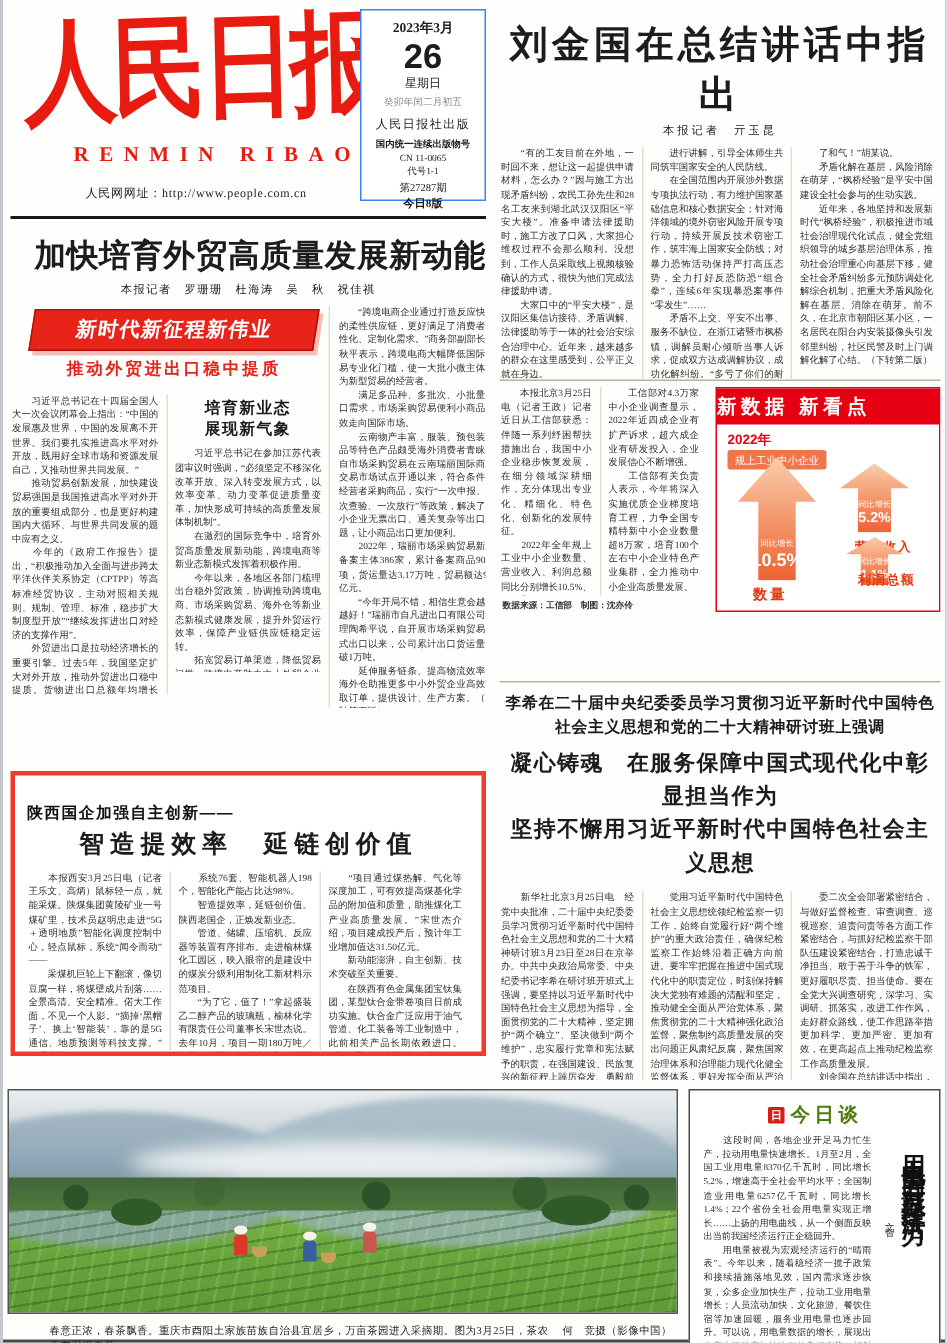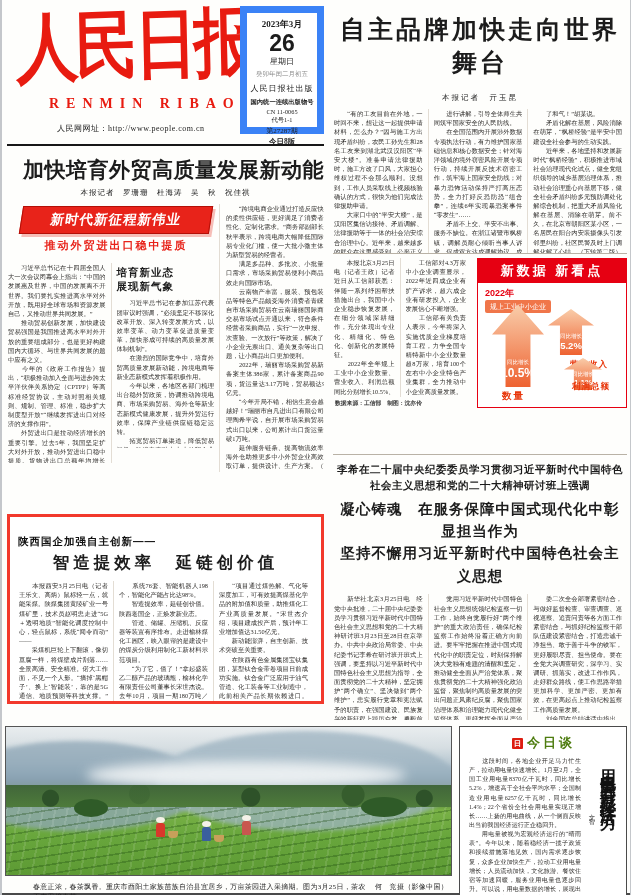--- a/index.html
+++ b/index.html
@@ -8,77 +8,77 @@
   .hei{font-family:"Liberation Sans","DejaVu Sans",sans-serif;}
   .topflex{display:flex;}
   .leftcol{width:321px;flex:none;}
   .rightcol{flex:1;min-width:0;padding-left:7px;}
 
   
   .masthead{position:relative;height:141px;border-bottom:2px solid #171717;margin:0 2px;}
   .mh-title{position:absolute;left:8px;top:-4px;width:230px;font-size:60px;font-weight:bold;color:#e81b10;transform:scale(1.04,1.25) rotate(-1.5deg);transform-origin:left top;letter-spacing:-3px;white-space:nowrap;}
   .mh-latin{position:absolute;left:42px;top:93px;color:#e81b10;font-weight:bold;font-size:14px;letter-spacing:7px;}
   .mh-url{position:absolute;left:50px;top:120px;font-size:8px;letter-spacing:.5px;color:#222;}
-  .datebox{position:absolute;right:0;top:3px;width:84px;height:128px;border:7px solid #3b82f6;text-align:center;padding-top:5px;box-sizing:border-box;background:#fff;}
+  .datebox{position:absolute;right:0;top:3px;width:84px;height:128px;border:1px solid #3b82f6;text-align:center;padding-top:5px;box-sizing:border-box;background:#fff;}
   .db-ym{font-size:9px;font-weight:bold;}
   .db-day{font-size:23px;font-weight:600;line-height:1.05;font-family:"Liberation Sans","DejaVu Sans",sans-serif;}
   .db-week{font-size:8px;margin-top:1px;}
   .db-lunar{font-size:6.5px;color:#8a8a8a;margin-top:3px;}
   .db-pub{font-size:8px;margin-top:4px;letter-spacing:1px;}
   .db-issn-label{font-size:6.3px;font-weight:bold;margin-top:4px;}
   .db-small{font-size:6.3px;margin-top:1px;}
   .db-issue{font-size:7px;margin-top:1px;}
   .db-pages{font-size:7.5px;font-weight:bold;margin-top:1px;}
 
   
   .cols{display:flex;align-items:stretch;}
   .col{flex:1;min-width:0;padding:0 5px;border-left:1px solid #e3ddd4;}
   .col:first-child{border-left:none;padding-left:1px;}
   .coltext{font-size:6.3px;line-height:1.46;text-align:justify;white-space:pre-line;color:#2e2c2a;overflow:hidden;height:100%;}
   .byline{text-align:center;font-size:7.5px;letter-spacing:2px;color:#222;}
 
   
   .peace{height:250px;border-bottom:1px solid #b9b2a6;overflow:hidden;}
   .peace h1{margin:10px 0 2px;text-align:center;font-size:25px;font-weight:900;letter-spacing:3px;}
-  .peace .byline{margin:14px 0 6px;}
+  .peace .byline{margin:3px 0 6px;}
   .peace .cols{height:168px;}
 
   
   .trade{height:355px;overflow:hidden;padding-top:8px;margin:0 2px;}
   .trade h2{margin:2px 0 4px;text-align:right;font-size:21px;font-weight:900;letter-spacing:0.5px;white-space:nowrap;}
   .trade .byline{margin:2px 0 6px;letter-spacing:1px;}
   .trade-body{display:flex;height:268px;}
   .trade-left{width:212px;flex:none;}
   .banner-wrap{padding:2px 8px 4px 14px;}
   .banner{background:#e8231a;color:#fff;font-weight:800;font-size:13.5px;letter-spacing:1px;text-align:center;padding:4px 2px;transform:skewX(-9deg);box-shadow:3px 3px 0 #f6beb8;border:1px solid #b30f07;}
   .banner2{color:#e8231a;font-weight:800;font-size:11px;letter-spacing:2px;text-align:center;margin-top:4px;}
   .trade-subcols{display:flex;height:200px;margin-top:6px;}
-  .subhead{text-align:left;font-weight:800;font-size:10.5px;line-height:1.35;margin:2px 0 5px;letter-spacing:1px;}
+  .subhead{text-align:center;font-weight:800;font-size:10.5px;line-height:1.35;margin:2px 0 5px;letter-spacing:1px;}
   .trade-col3{width:104px;flex:none;border-left:1px solid #e3ddd4;padding:0 1px 0 6px;}
 
   
   .sme{height:196px;border-bottom:1px solid #b9b2a6;overflow:hidden;padding-top:4px;}
   .sme h2{margin:6px 0 6px;text-align:center;font-size:17.5px;font-weight:900;letter-spacing:0.5px;white-space:nowrap;}
   .sme-row{display:flex;height:150px;}
   .sme-text{width:138px;flex:none;display:flex;flex-direction:column;}
   .sme-text .cols{flex:1;min-height:0;}
   .sme-source{font-size:5.8px;font-weight:bold;color:#333;padding:2px 2px 0;}
   
   .chartbox{flex:1;margin-left:6px;border:1.5px solid #e60012;background:#fff;display:flex;flex-direction:column;}
-  .chart-badge{background:#e60012;color:#fff;text-align:center;font-weight:800;font-size:13px;letter-spacing:3px;padding:3px 0;font-family:"Liberation Sans","DejaVu Sans",sans-serif;}
+  .chart-badge{background:#e60012;color:#fff;text-align:left;font-weight:800;font-size:13px;letter-spacing:3px;padding:3px 0;font-family:"Liberation Sans","DejaVu Sans",sans-serif;}
   .chart-body{position:relative;flex:1;}
   .c-year{position:absolute;left:7px;top:4px;color:#e60012;font-weight:800;font-size:9px;font-family:"Liberation Sans","DejaVu Sans",sans-serif;}
   .c-subject{position:absolute;left:7px;top:17px;background:#f0764a;color:#fff;font-size:7px;padding:1.5px 5px;border-radius:2px;font-family:"Liberation Sans","DejaVu Sans",sans-serif;}
   .arrow{position:absolute;background:linear-gradient(#f9cdaa,#ee6231);clip-path:polygon(50% 0,100% 36%,74% 36%,74% 100%,26% 100%,26% 36%,0 36%);}
   .arrow .atext{position:absolute;left:0;right:0;bottom:8%;text-align:center;color:#fff;font-family:"Liberation Sans","DejaVu Sans",sans-serif;}
   .atext .g{display:block;font-size:5.5px;}
   .atext .v{display:block;font-weight:800;}
   .a-big{left:14px;bottom:20px;width:52px;height:82px;}
   .a-big .v{font-size:12px;}
-  .a-med{right:32px;top:26px;width:46px;height:46px;}
+  .a-med{right:20px;top:26px;width:46px;height:46px;}
   .a-med .v{font-size:9.5px;}
   .a-sml{right:24px;bottom:17px;width:38px;height:32px;}
   .a-sml .v{font-size:8px;}
   .c-label{position:absolute;color:#e8380d;font-weight:800;font-family:"Liberation Sans","DejaVu Sans",sans-serif;}
   .l-qty{left:24px;bottom:4px;font-size:9.5px;letter-spacing:2px;}
   .l-rev{right:18px;top:76px;font-size:8.5px;letter-spacing:1px;}
   .l-pro{right:16px;bottom:14px;font-size:8.5px;letter-spacing:1px;}
 
   
   .lixi{height:258px;overflow:hidden;padding-top:7px;}
@@ -220,21 +220,21 @@
 　　新动能澎湃，自主创新、技术突破至关重要。
 　　在陕西有色金属集团宝钛集团，某型钛合金带卷项目日前成功实施。钛合金广泛应用于油气管道、化工装备等工业制造中，此前相关产品长期依赖进口。“我们通过自主设计、研发，解决了这个‘卡脖子’难题。”宝钛集团负责人说。（下转第二版）</div>
             </div>
         </div>
       </div>
     </div>
 
     <div class="rightcol">
 
       <div class="peace">
-        <h1 class="hei">自主品牌加快走向世界舞台</h1>
+        <h1 class="hei">刘金国在总结讲话中指出</h1>
         <div class="byline">本报记者　亓玉昆</div>
         <div class="cols">
           <div class="col">
               <div class="coltext">　　“有的工友目前在外地，一时回不来，想让这一起提供申请材料，怎么办？”因与施工方出现矛盾纠纷，农民工孙先生和28名工友来到湖北武汉汉阳区“平安大楼”。准备申请法律援助时，施工方改了口风，大家担心维权过程不会那么顺利。没想到，工作人员采取线上视频核验确认的方式，很快为他们完成法律援助申请。
 　　大家口中的“平安大楼”，是汉阳区集信访接待、矛盾调解、法律援助等于一体的社会治安综合治理中心。近年来，越来越多的群众在这里感受到，公平正义就在身边。
 　　平安，民之所盼、发展之基。党的十八大以来，以习近平同志为核心的党中央把平安中国建设摆到更加突出的位置，对更好统筹发展和安全作出一系列重大部署。</div>
             </div>
           <div class="col">
               <div class="coltext">　　进行讲解，引导全体师生共同筑牢国家安全的人民防线。
 　　在全国范围内开展涉外数据专项执法行动，有力维护国家基础信息和核心数据安全；针对海洋领域的境外窃密风险开展专项行动，持续开展反技术窃密工作，筑牢海上国家安全防线；对暴力恐怖活动保持严打高压态势，全力打好反恐防恐“组合拳”，连续6年实现暴恐案事件“零发生”……

